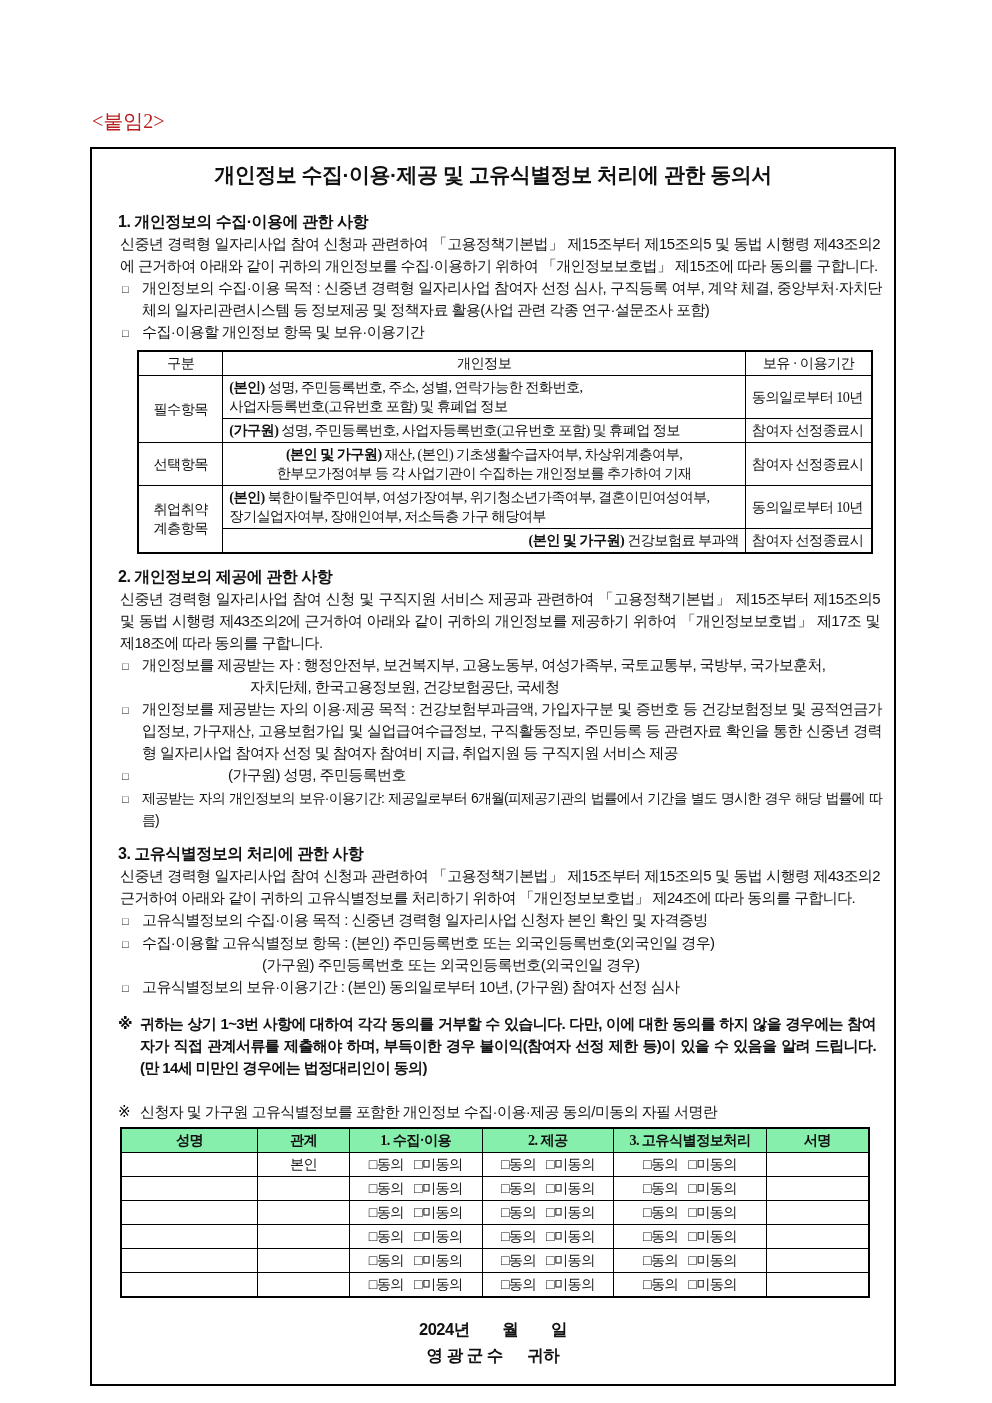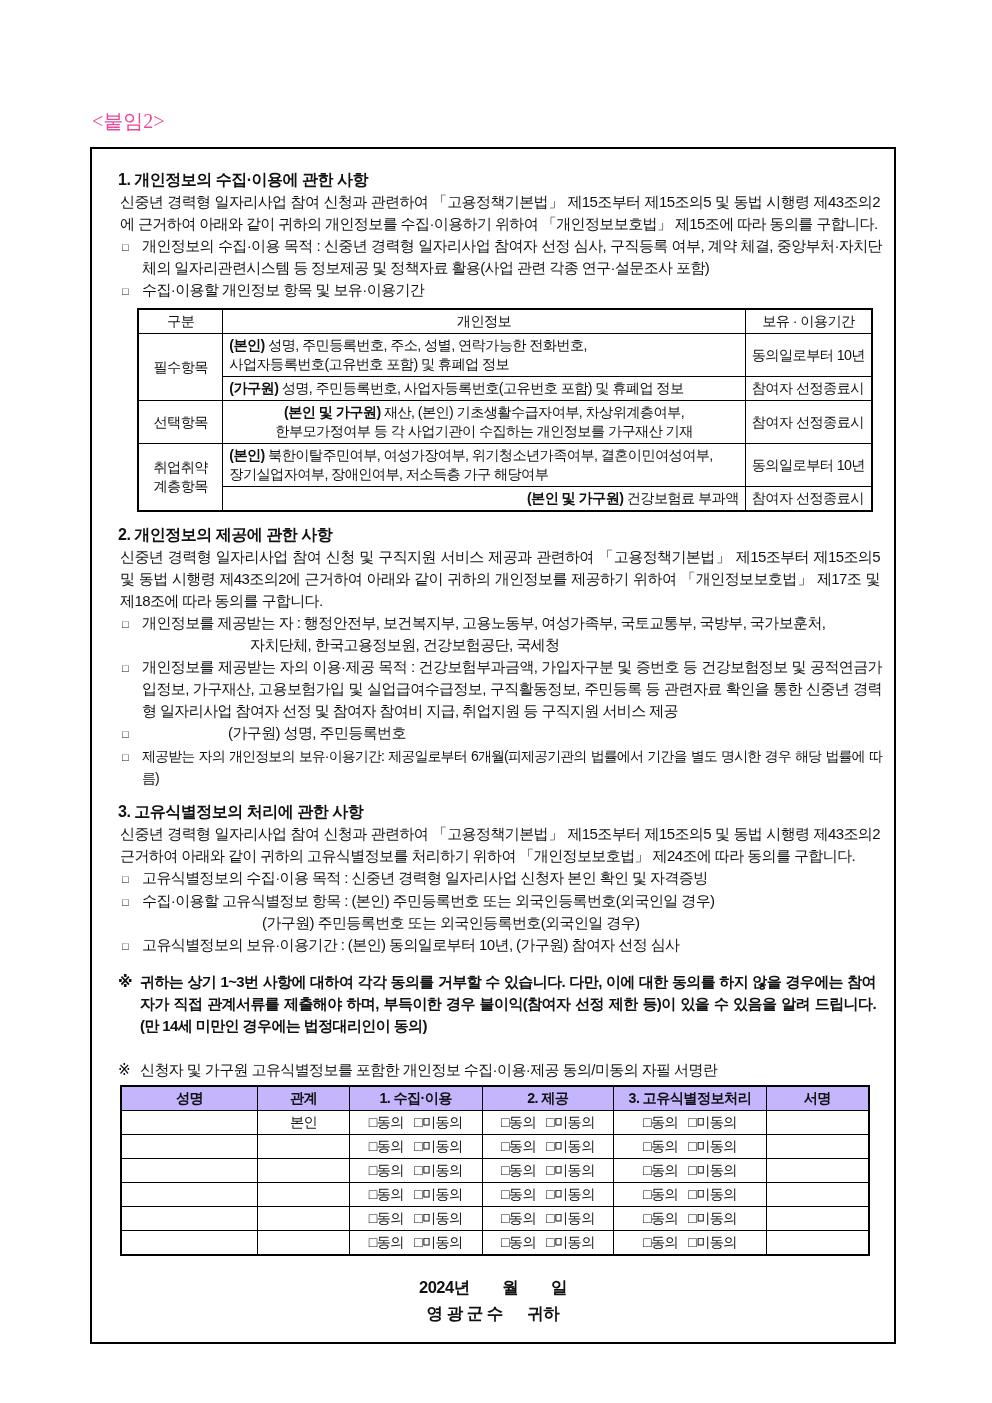--- a/index.html
+++ b/index.html
@@ -5,21 +5,21 @@
   * { box-sizing: border-box; }
   html,body { margin:0; padding:0; }
   body {
     width: 992px; height: 1403px; background:#ffffff;
     font-family: "Liberation Sans", "DejaVu Sans", sans-serif;
     color:#111; position: relative;
   }
   .attach {
     position:absolute; left:92px; top:108px;
     font-family:"Liberation Serif","DejaVu Serif",serif;
-    font-size:20px; color:#ec4899;
+    font-size:20px; color:#b91c1c;
   }
   .docbox {
     position:absolute; left:90px; top:147px; width:806px;
     border:2px solid #000; padding:8px 12px 16px 12px;
     background:#fff;
   }
   .doc-title {
     text-align:center; font-weight:bold; font-size:21px;
     letter-spacing:-0.5px; padding:4px 0 10px 0;
   }
@@ -30,21 +30,21 @@
     margin-left:16px; margin-right:2px; letter-spacing:-0.6px;
   }
   .bullet { display:flex; margin-left:18px; font-size:15px; line-height:22px; letter-spacing:-0.6px;}
   .bullet .mark { width:20px; flex:none; font-size:11px; padding-top:1px; }
   .bullet .btext { flex:1; text-align:justify; }
   .cont2-b1 { margin-left:108px; text-align:left; }
   .cont2-b3 { margin-left:86px; text-align:left; }
   .cont3-b2 { margin-left:120px; text-align:left; }
   .compact { font-size:14px; letter-spacing:-0.9px; }
 
-  table { border-collapse:collapse; }
+  table { border-collapse:collapse;font-family:Liberation Serif, serif; }
   .t1 { margin:6px 0 4px 33px; width:736px; border:2px solid #000; }
   .t1 td, .t1 th {
     border:1px solid #000; font-size:14.2px; line-height:19px;
     padding:2px 6px; vertical-align:middle; letter-spacing:-0.6px;
   }
   .t1 th { font-weight:normal; text-align:center; }
   .t1 .c-cat   { width:85px;  text-align:center; white-space:pre-line; }
   .t1 .c-info  { width:524px; }
   .t1 .c-per   { width:127px; }
   .cell-left   { text-align:left;  white-space:pre-line; }
@@ -56,36 +56,37 @@
   .notice .btext { flex:1; text-align:justify; }
 
   .sign-label { display:flex; margin:22px 0 4px 14px; font-size:15px; line-height:22px; letter-spacing:-0.6px;}
   .sign-label .mark { width:22px; flex:none; }
 
   .t2 { margin-left:16px; width:750px; border:2px solid #000; }
   .t2 td, .t2 th {
     border:1px solid #000; font-size:14.2px; text-align:center;
     padding:2px 4px; height:23px; letter-spacing:-0.6px;
   }
-  .t2 th { background:#c4b5fd; font-weight:bold; height:14px; }
+  .t2 th { background:#86efac; font-weight:bold; height:14px; }
   .t2 .c-name{ width:137px; } .t2 .c-rel{ width:92px;text-align:center; }
   .t2 .c-col1{ width:133px; } .t2 .c-col2{ width:132px; }
   .t2 .c-col3{ width:153px; } .t2 .c-sign{ width:103px; }
   .consent-sep { margin-left:10px; }
 
   .footer { margin-top:18px; text-align:center; }
   .footer div { font-size:16.5px; font-weight:bold; line-height:26px; white-space:pre; letter-spacing:-0.5px;}
 </style>
 </head>
 <body>
 
 <div class="attach">&lt;붙임2&gt;</div>
 
 <div class="docbox">
 
+  <div class="doc-title">개인정보 수집·이용·제공 및 고유식별정보 처리에 관한 동의서</div>
 
   <div class="sec">
     <div class="sec-h">1. 개인정보의 수집·이용에 관한 사항</div>
     <div class="para">신중년 경력형 일자리사업 참여 신청과 관련하여 「고용정책기본법」 제15조부터 제15조의5 및 동법 시행령 제43조의2에 근거하여 아래와 같이 귀하의 개인정보를 수집·이용하기 위하여 「개인정보보호법」 제15조에 따라 동의를 구합니다.</div>
     <div class="bullet">
       <span class="mark">□</span>
       <span class="btext">개인정보의 수집·이용 목적 : 신중년 경력형 일자리사업 참여자 선정 심사, 구직등록 여부, 계약 체결, 중앙부처·자치단체의 일자리관련시스템 등 정보제공 및 정책자료 활용(사업 관련 각종 연구·설문조사 포함)</span>
     </div>
     <div class="bullet">
       <span class="mark">□</span>
@@ -105,21 +106,21 @@
 사업자등록번호(고유번호 포함) 및 휴폐업 정보</span></td>
         <td class="c-per">동의일로부터 10년</td>
       </tr>
       <tr>
         <td class="c-info cell-left"><b>(가구원)</b><span> 성명, 주민등록번호, 사업자등록번호(고유번호 포함) 및 휴폐업 정보</span></td>
         <td class="c-per">참여자 선정종료시</td>
       </tr>
       <tr>
         <td class="c-cat">선택항목</td>
         <td class="c-info cell-center"><b>(본인 및 가구원)</b><span> 재산, (본인) 기초생활수급자여부, 차상위계층여부,
-한부모가정여부 등 각 사업기관이 수집하는 개인정보를 가구재산 기재</span></td>
+한부모가정여부 등 각 사업기관이 수집하는 개인정보를 추가하여 기재</span></td>
         <td class="c-per">참여자 선정종료시</td>
       </tr>
       <tr>
         <td class="c-cat" rowspan="2">취업취약
 계층항목</td>
         <td class="c-info cell-left"><b>(본인)</b><span> 북한이탈주민여부, 여성가장여부, 위기청소년가족여부, 결혼이민여성여부,
 장기실업자여부, 장애인여부, 저소득층 가구 해당여부</span></td>
         <td class="c-per">동의일로부터 10년</td>
       </tr>
       <tr>

